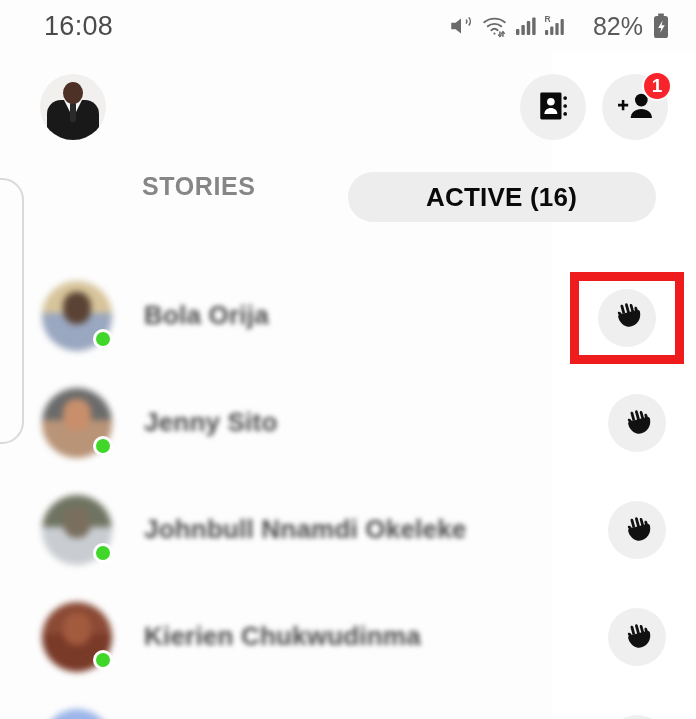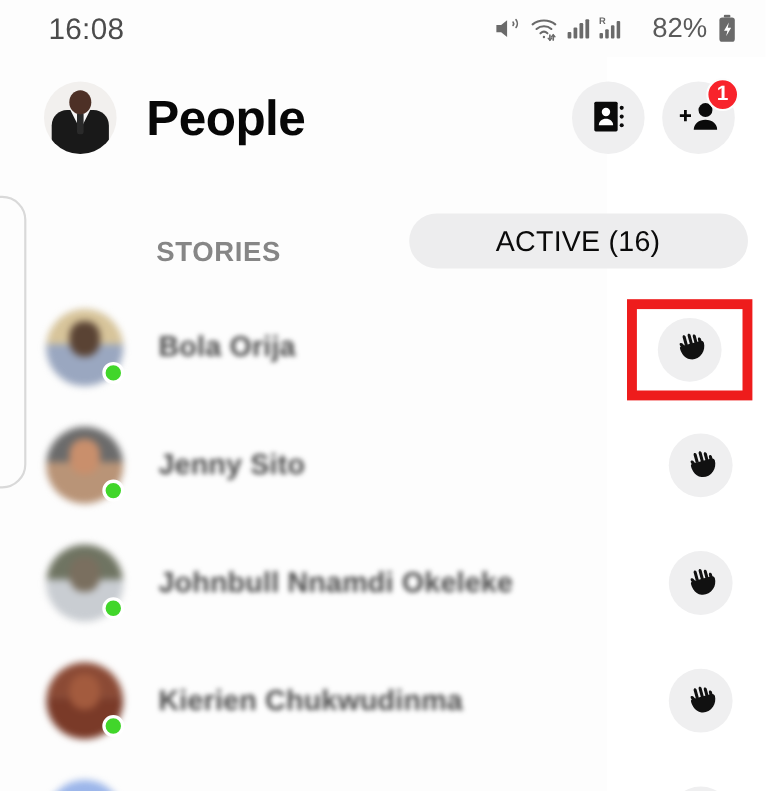--- a/index.html
+++ b/index.html
@@ -110,34 +110,34 @@
     font-size: 19px; font-weight: bold;
     display: flex; align-items: center; justify-content: center;
     box-sizing: border-box; padding: 0 5px;
     border: 2px solid #fdfdfd;
   }
 
   
   .tabs {
     position: absolute; top: 172px; left: 0;
     width: 696px; height: 72px;
-    display: flex; align-items: flex-end; gap: 24px;
+    display: flex; align-items: flex-start;
   }
   .tab-stories {
     margin-left: 142px;
     font-size: 25px; font-weight: bold;
     color: #868686; letter-spacing: 0.6px;
     cursor: pointer;
   }
   .tab-active {
     margin-left: 92px;
     width: 308px; height: 50px;
     background: #ededee; border-radius: 26px;
     display: flex; align-items: center; justify-content: center;
-    font-size: 26px; font-weight: normal; color: #0a0a0a;
+    font-size: 26px; font-weight: bold; color: #0a0a0a;
     letter-spacing: 0.2px; cursor: pointer;
   }
 
   
   .edge-card {
     position: absolute;
     left: -26px; top: 178px;
     width: 46px; height: 262px;
     border: 2px solid #d9d9d9;
     border-radius: 22px;
@@ -274,21 +274,20 @@
     </div>
   </div>
 
   <div class="header">
     <div class="me-avatar">
       <div class="suit-head"></div>
       <div class="suit-body"></div>
       <div class="suit-shirt"></div>
       <div class="suit-tie"></div>
     </div>
-    <div class="page-title">People</div>
 
     <div class="header-actions">
       <button class="round-btn">
         <span>
           <svg width="34" height="34" viewBox="0 0 24 24" fill="#0a0a0a">
             <path d="M4 2.5h13a1 1 0 0 1 1 1v17a1 1 0 0 1-1 1H4a1 1 0 0 1-1-1v-17a1 1 0 0 1 1-1z"></path>
             <circle cx="10.5" cy="9" r="2.7" fill="#ffffff"></circle>
             <path d="M5.9 17.6c0-2.6 2.1-4.2 4.6-4.2s4.6 1.6 4.6 4.2z" fill="#ffffff"></path>
             <circle cx="20.6" cy="6.4" r="1.3"></circle>
             <circle cx="20.6" cy="12" r="1.3"></circle>

